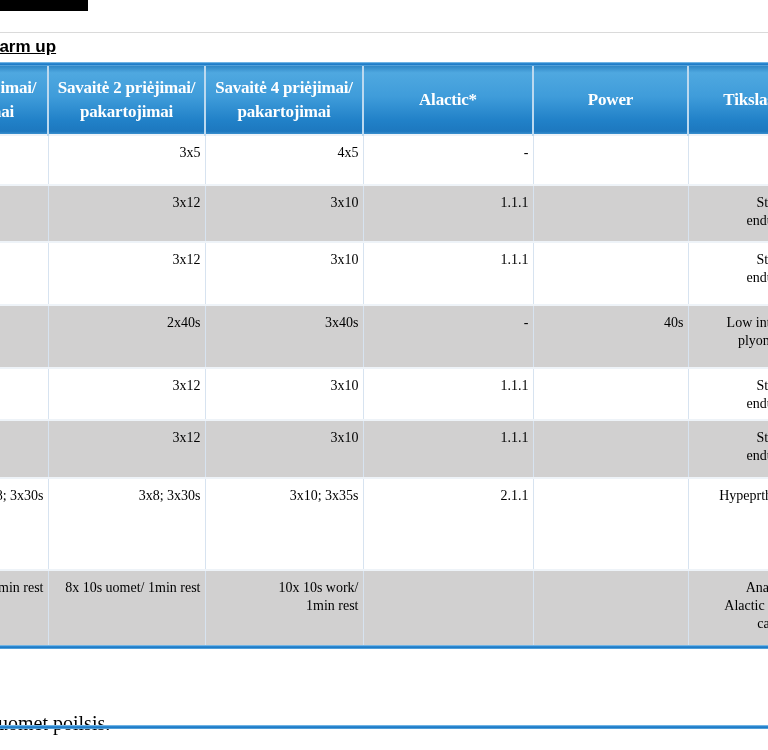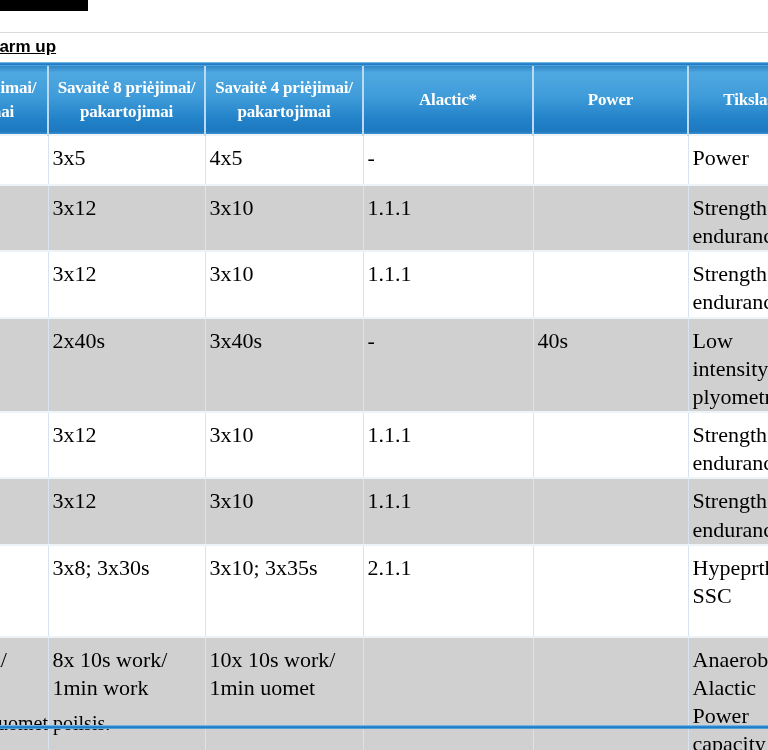--- a/index.html
+++ b/index.html
@@ -28,22 +28,22 @@
   col.c4{width:170px}col.c5{width:155px}col.c6{width:120px}
   thead th{
     height:68px;vertical-align:middle;text-align:center;
     color:#fff;font-weight:bold;font-size:17px;line-height:1.4;
     letter-spacing:-0.2px;white-space:pre;padding:0 2px;
     background:linear-gradient(180deg,#2f87c6 0%,#4fa8e0 10%,#3f9cda 45%,#2181c8 80%,#1d78bf 96%,#3a8fce 100%);
     border-left:2px solid #bcd9ef;
   }
   thead th:first-child{border-left:none;}
   tbody td{
-    vertical-align:top;text-align:left;
-    font-size:22px;line-height:1.28;white-space:pre-line;
+    vertical-align:top;text-align:right;
+    font-size:14px;line-height:1.28;white-space:pre-line;
     padding:8px 4px 0 4px;
     border-left:1px solid #d7e3f0;
   }
   tbody td:first-child{border-left:none;}
   tbody tr{border-top:2px solid #eef3f8;}
   tbody tr:nth-child(even){background:#d1d0d0;}
   tbody tr:nth-child(1){height:50px}
   tbody tr:nth-child(2){height:57px}
   tbody tr:nth-child(3){height:63px}
   tbody tr:nth-child(4){height:63px}
@@ -72,21 +72,21 @@
         <col class="c2">
         <col class="c3">
         <col class="c4">
         <col class="c5">
         <col class="c6">
     </colgroup>
     <thead>
       <tr>
         <th>Savaitė 1 priėjimai/
 pakartojimai</th>
-        <th>Savaitė 8 priėjimai/
+        <th>Savaitė 2 priėjimai/
 pakartojimai</th>
         <th>Savaitė 4 priėjimai/
 pakartojimai</th>
         <th>Alactic*</th>
         <th>Power</th>
         <th>Tikslas</th>
       </tr>
     </thead>
     <tbody>
       <tr>
@@ -146,23 +146,23 @@
         <td>3x8; 3x30s</td>
         <td>3x8; 3x30s</td>
         <td>3x10; 3x35s</td>
         <td>2.1.1</td>
         <td></td>
         <td>Hypeprthophy/
 SSC</td>
       </tr>
       <tr>
         <td>6x 10s work/ 1min rest</td>
-        <td>8x 10s work/ 1min work</td>
+        <td>8x 10s uomet/ 1min rest</td>
         <td>10x 10s work/
-1min uomet</td>
+1min rest</td>
         <td></td>
         <td></td>
         <td>Anaerobic
 Alactic Power
 capacity</td>
       </tr>
     </tbody>
   </table>
   <div class="blue-rule"></div>
 </div>

